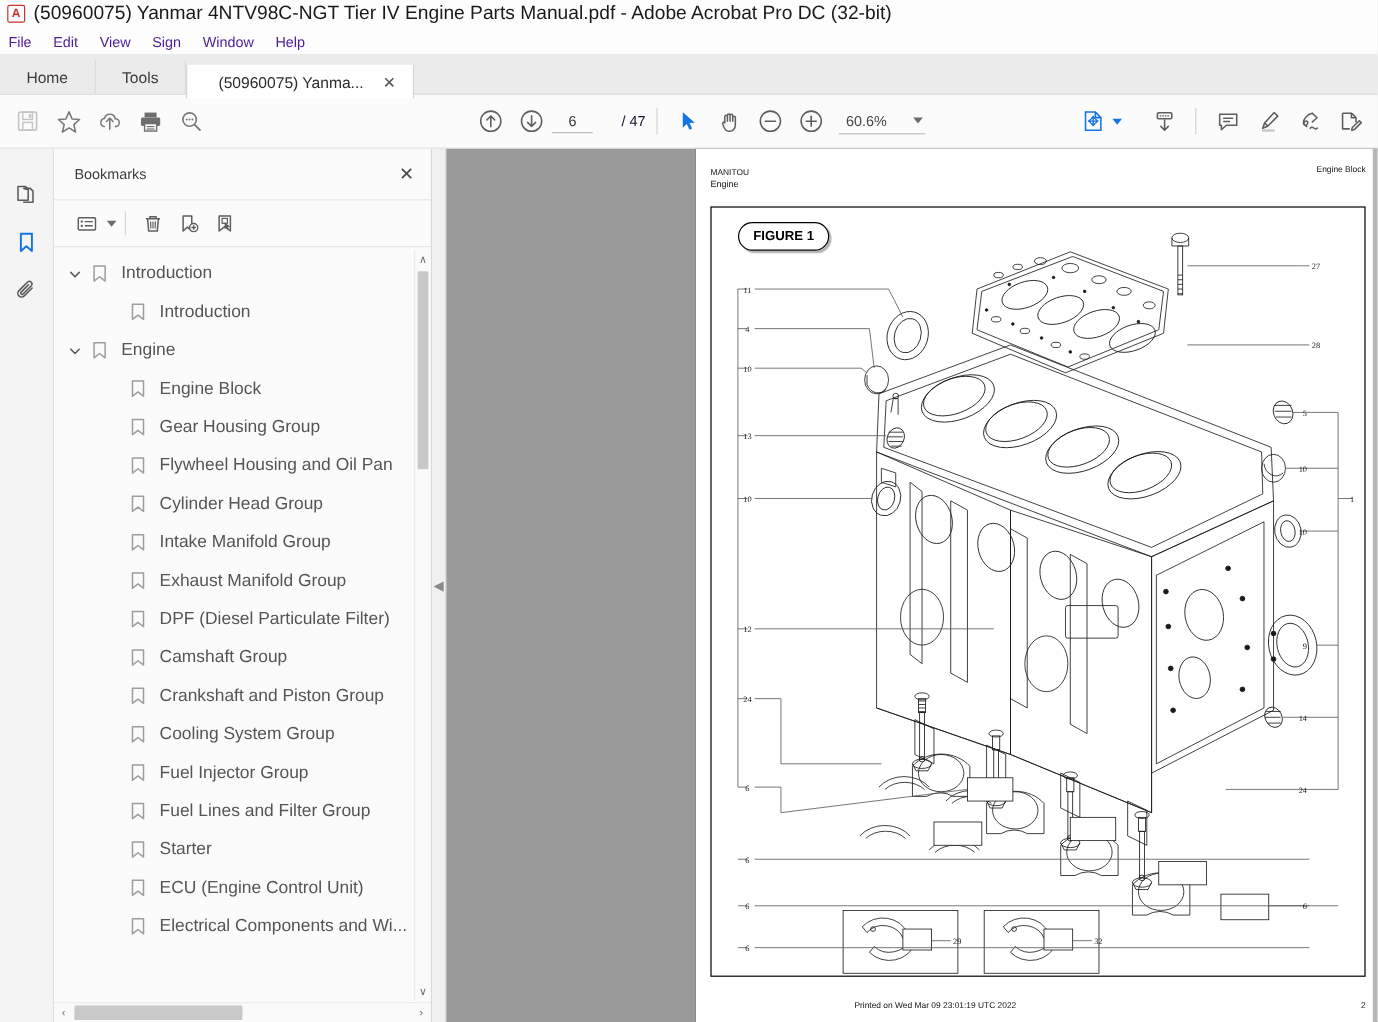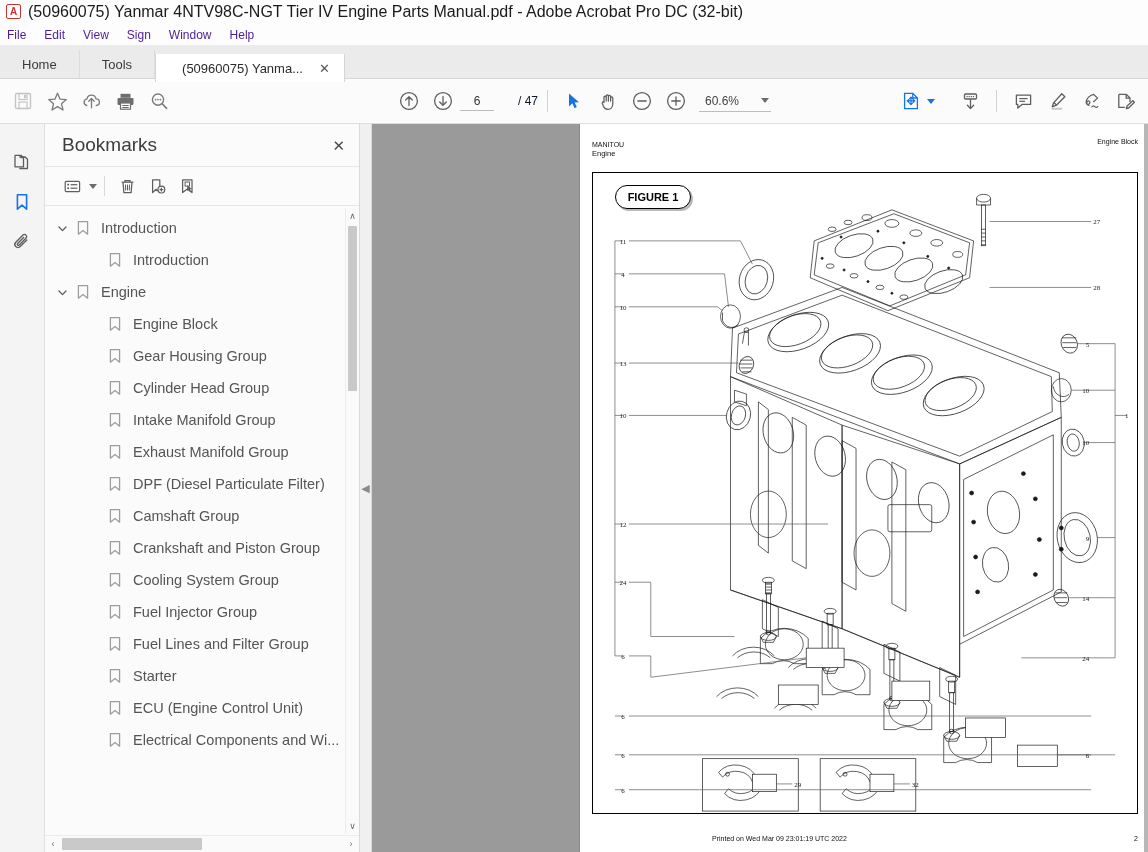--- a/index.html
+++ b/index.html
@@ -101,21 +101,21 @@
 
   
   .panel {
     width: 315px; background: #fbfbfb; border-right: 1px solid #d9d9d9;
     display: flex; flex-direction: column; flex: none; position: relative;
   }
   .panel-head {
     height: 42px; display: flex; align-items: center; justify-content: space-between;
     padding: 0 14px 0 17px; flex: none;
   }
-  .panel-title { font-size: 19px; color: #3d3d3d; }
+  .panel-title { font-size: 12px; color: #3d3d3d; }
   .panel-close { font-size: 15px; color: #4a4a4a; cursor: pointer; line-height: 1; }
   .panel-toolbar {
     height: 40px; display: flex; align-items: center; padding: 0 12px;
     border-top: 1px solid #e6e6e6; border-bottom: 1px solid #e6e6e6; flex: none;
   }
   .pt-btn {
     width: 30px; height: 28px; display: flex; align-items: center; justify-content: center;
     cursor: pointer; color: #5e5e5e;
   }
   .pt-sep { width: 1px; height: 20px; background: #d8d8d8; margin: 0 7px; }
@@ -512,20 +512,29 @@
             </span>
             <span class="bm-label">Gear Housing Group</span>
           </div>
           <div class="bm-row child">
             <span class="bm-chev"></span>
             <span class="bm-ico">
               <svg width="14" height="16" viewBox="0 0 14 16">
                 <path d="M2.4 1.6 h9.2 v12.6 l-4.6 -3.6 l-4.6 3.6 Z" fill="#fbfbfb" stroke="#9d9d9d" stroke-width="1.25" stroke-linejoin="round"></path>
               </svg>
             </span>
+            <span class="bm-label">Flywheel Housing and Oil Pan</span>
+          </div>
+          <div class="bm-row child">
+            <span class="bm-chev"></span>
+            <span class="bm-ico">
+              <svg width="14" height="16" viewBox="0 0 14 16">
+                <path d="M2.4 1.6 h9.2 v12.6 l-4.6 -3.6 l-4.6 3.6 Z" fill="#fbfbfb" stroke="#9d9d9d" stroke-width="1.25" stroke-linejoin="round"></path>
+              </svg>
+            </span>
             <span class="bm-label">Cylinder Head Group</span>
           </div>
           <div class="bm-row child">
             <span class="bm-chev"></span>
             <span class="bm-ico">
               <svg width="14" height="16" viewBox="0 0 14 16">
                 <path d="M2.4 1.6 h9.2 v12.6 l-4.6 -3.6 l-4.6 3.6 Z" fill="#fbfbfb" stroke="#9d9d9d" stroke-width="1.25" stroke-linejoin="round"></path>
               </svg>
             </span>
             <span class="bm-label">Intake Manifold Group</span>

